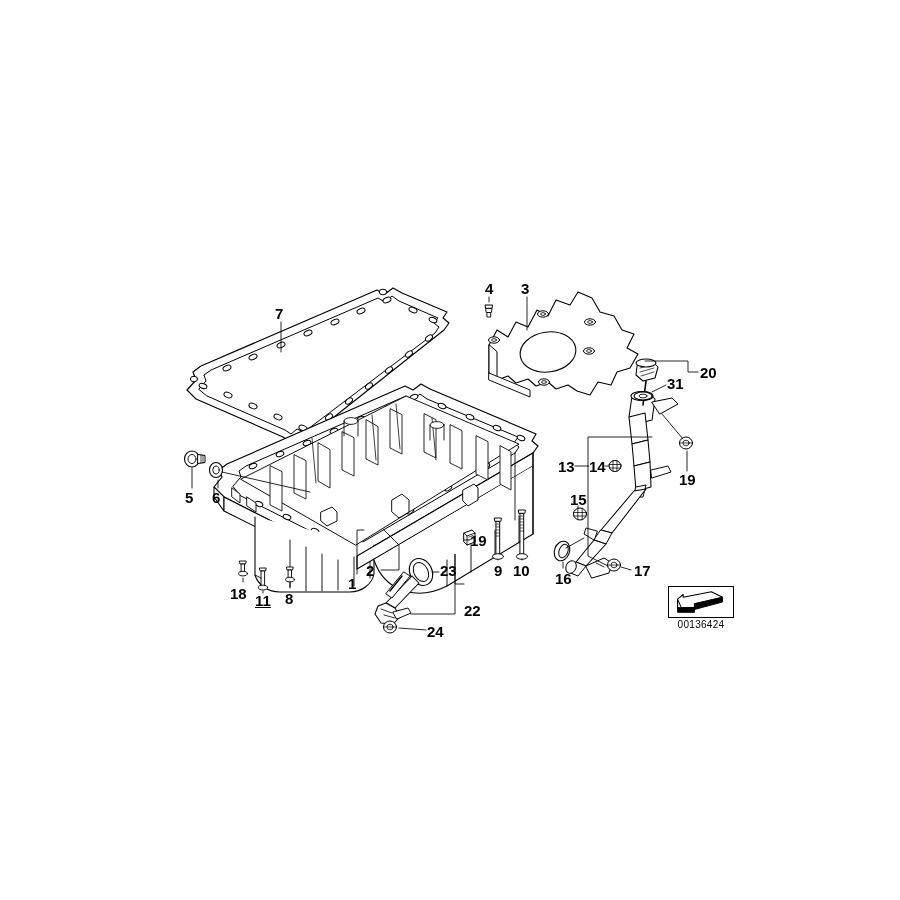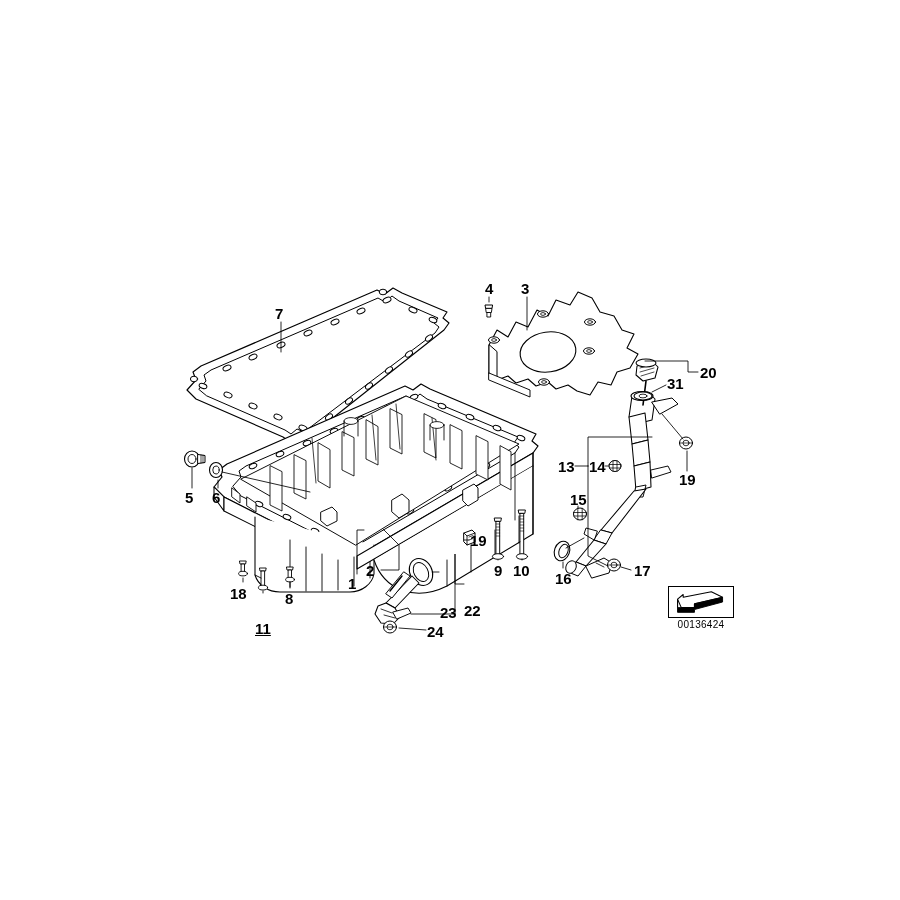--- a/index.html
+++ b/index.html
@@ -429,33 +429,33 @@
   <div class="callout" style="left:348px;  top:576px;">1</div>
   <div class="callout" style="left:366px;  top:563px;">2</div>
   <div class="callout" style="left:521px;  top:281px;">3</div>
   <div class="callout" style="left:485px;  top:281px;">4</div>
   <div class="callout" style="left:185px;  top:490px;">5</div>
   <div class="callout" style="left:212px;  top:490px;">6</div>
   <div class="callout" style="left:275px;  top:306px;">7</div>
   <div class="callout" style="left:285px;  top:591px;">8</div>
   <div class="callout" style="left:494px;  top:563px;">9</div>
   <div class="callout" style="left:513px;  top:563px;">10</div>
-  <div class="callout" style="left:255px;  top:621px;text-decoration:underline;">11</div>
+  <div class="callout" style="left:255px;  top:593px;text-decoration:underline;">11</div>
   <div class="callout" style="left:230px;  top:586px;">18</div>
   <div class="callout" style="left:558px;  top:459px;">13</div>
   <div class="callout" style="left:589px;  top:459px;text-align:right;">14</div>
   <div class="callout" style="left:570px;  top:492px;">15</div>
   <div class="callout" style="left:555px;  top:571px;">16</div>
   <div class="callout" style="left:634px;  top:563px;">17</div>
   <div class="callout" style="left:470px;  top:533px;">19</div>
   <div class="callout" style="left:679px;  top:472px;">19</div>
   <div class="callout" style="left:700px;  top:365px;">20</div>
   <div class="callout" style="left:667px;  top:376px;">31</div>
   <div class="callout" style="left:464px;  top:583px;margin-top:20px;">22</div>
-  <div class="callout" style="left:440px;  top:563px;margin-top:42px;">23</div>
+  <div class="callout" style="left:440px;  top:563px;">23</div>
   <div class="callout" style="left:427px;  top:624px;">24</div>
 
   <div id="watermark-box">
     <div id="watermark-frame">
       <svg viewBox="0 0 66 32" width="64" height="30">
         <path d="M 8,13 L 14,8 L 14,11 L 44,5 L 56,11 L 26,18 L 26,22 L 12,22 Z" fill="#ffffff" stroke="#000000" stroke-width="1.1" stroke-linejoin="round"></path>
         <path d="M 8,13 L 8,22 L 12,22 L 26,22 L 26,18 L 56,11 L 56,16 L 26,24 L 26,27 L 8,27 Z" fill="#000000" stroke="#000000" stroke-width="1"></path>
       </svg>
     </div>
     <div id="watermark-id">00136424</div>

